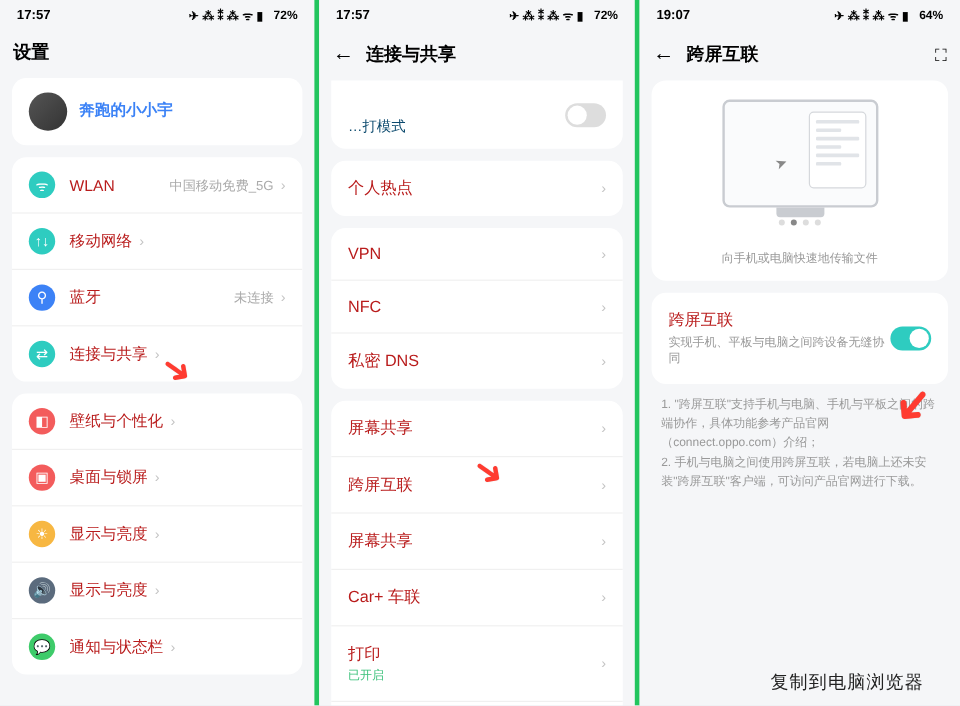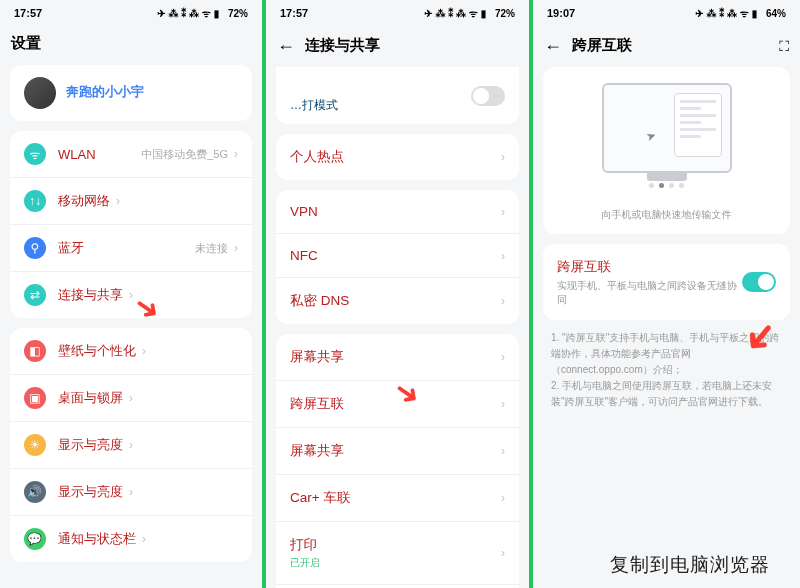--- a/index.html
+++ b/index.html
@@ -53,21 +53,21 @@
   .win-line.sh { width: 60%; }
   .cursor { position: absolute; left: 42px; bottom: 28px; font-size: 12px; color: #888; transform: rotate(-20deg); }
   .dots { display: flex; justify-content: center; gap: 5px; margin: 10px 0 8px; }
   .dot { width: 5px; height: 5px; border-radius: 50%; background: #ddd; }
   .dot.active { background: #888; }
   .illus-title { font-size: 13px; font-weight: 500; color: #111; margin-top: 6px; }
   .illus-sub { font-size: 10px; color: #999; margin-top: 20px; }
   .fine-print { font-size: 10px; color: #999; padding: 0 18px; line-height: 1.6; }
   .arrow-annot { position: absolute; pointer-events: none; font-size: 30px; color: #ff3b30; transform: rotate(35deg); text-shadow: 0 0 1px rgba(0,0,0,.15); }
   .arrow-annot.big { font-size: 40px; }
-  .overlay-text { position: absolute; bottom: 10px; right: 30px; font-size: 19px; color: #222; font-weight: 500; letter-spacing: 1px; }
+  .overlay-text { position: absolute; bottom: 10px; right: 30px; font-size: 15px; color: #222; font-weight: 500; letter-spacing: 1px; }
   .flex-col { display: flex; flex-direction: column; }
   .row-with-sub { align-items: flex-start; flex-direction: column; }
 </style>
 </head>
 <body>
 
 <div class="phones">
 
   <div class="phone p1">
     <div class="status-bar">

